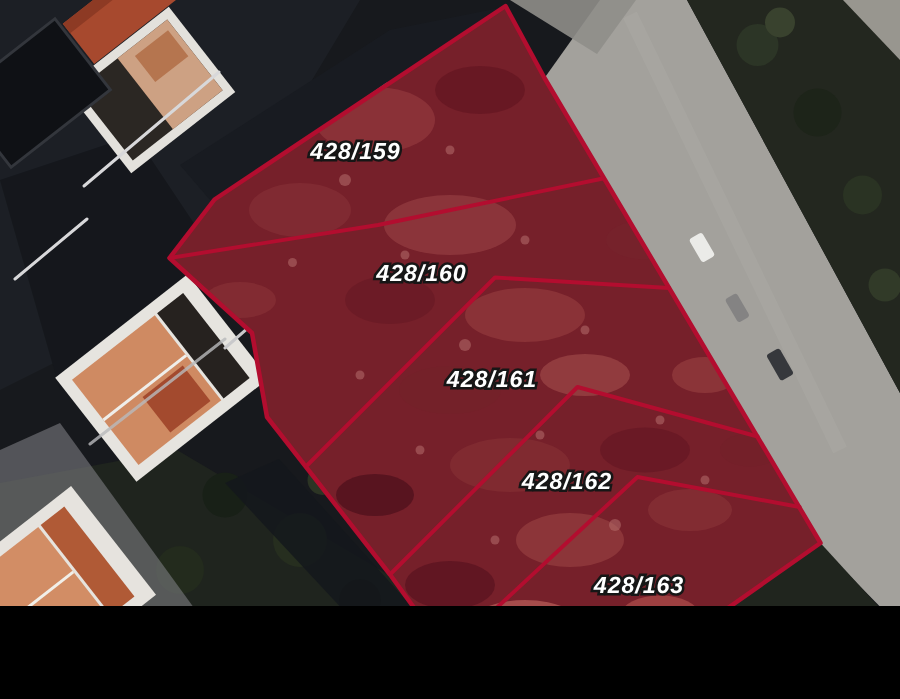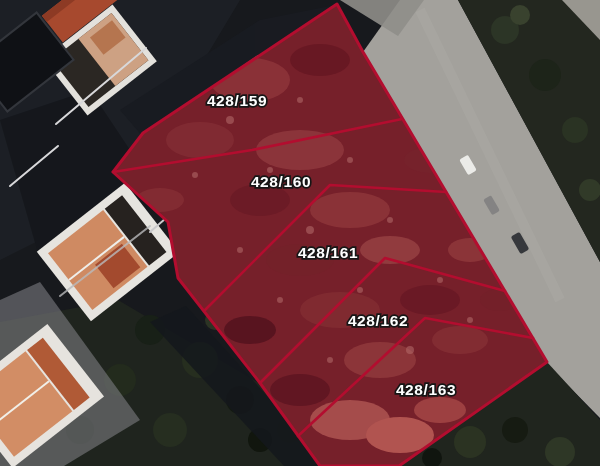--- a/index.html
+++ b/index.html
@@ -1,20 +1,21 @@
 <!DOCTYPE html>
 <html><head>
 <meta charset="utf-8">
 <style>
   html, body { margin: 0; padding: 0; background: #000; }
   #map-frame {
     position: relative;
-    width: 600px; height: 466px;
+    width: 600px; height: 404px;
     overflow: hidden;
     font-family: "Liberation Sans", sans-serif;
+    font-style: italic;
   }
   svg { display: block; }
   .parcel-label {
     font-family: "Liberation Sans", "DejaVu Sans", sans-serif;
     font-weight: 700;
     font-size: 15.5px;
     letter-spacing: 0.6px;
     fill: #ffffff;
     stroke: #161616;
     stroke-width: 3.4px;

